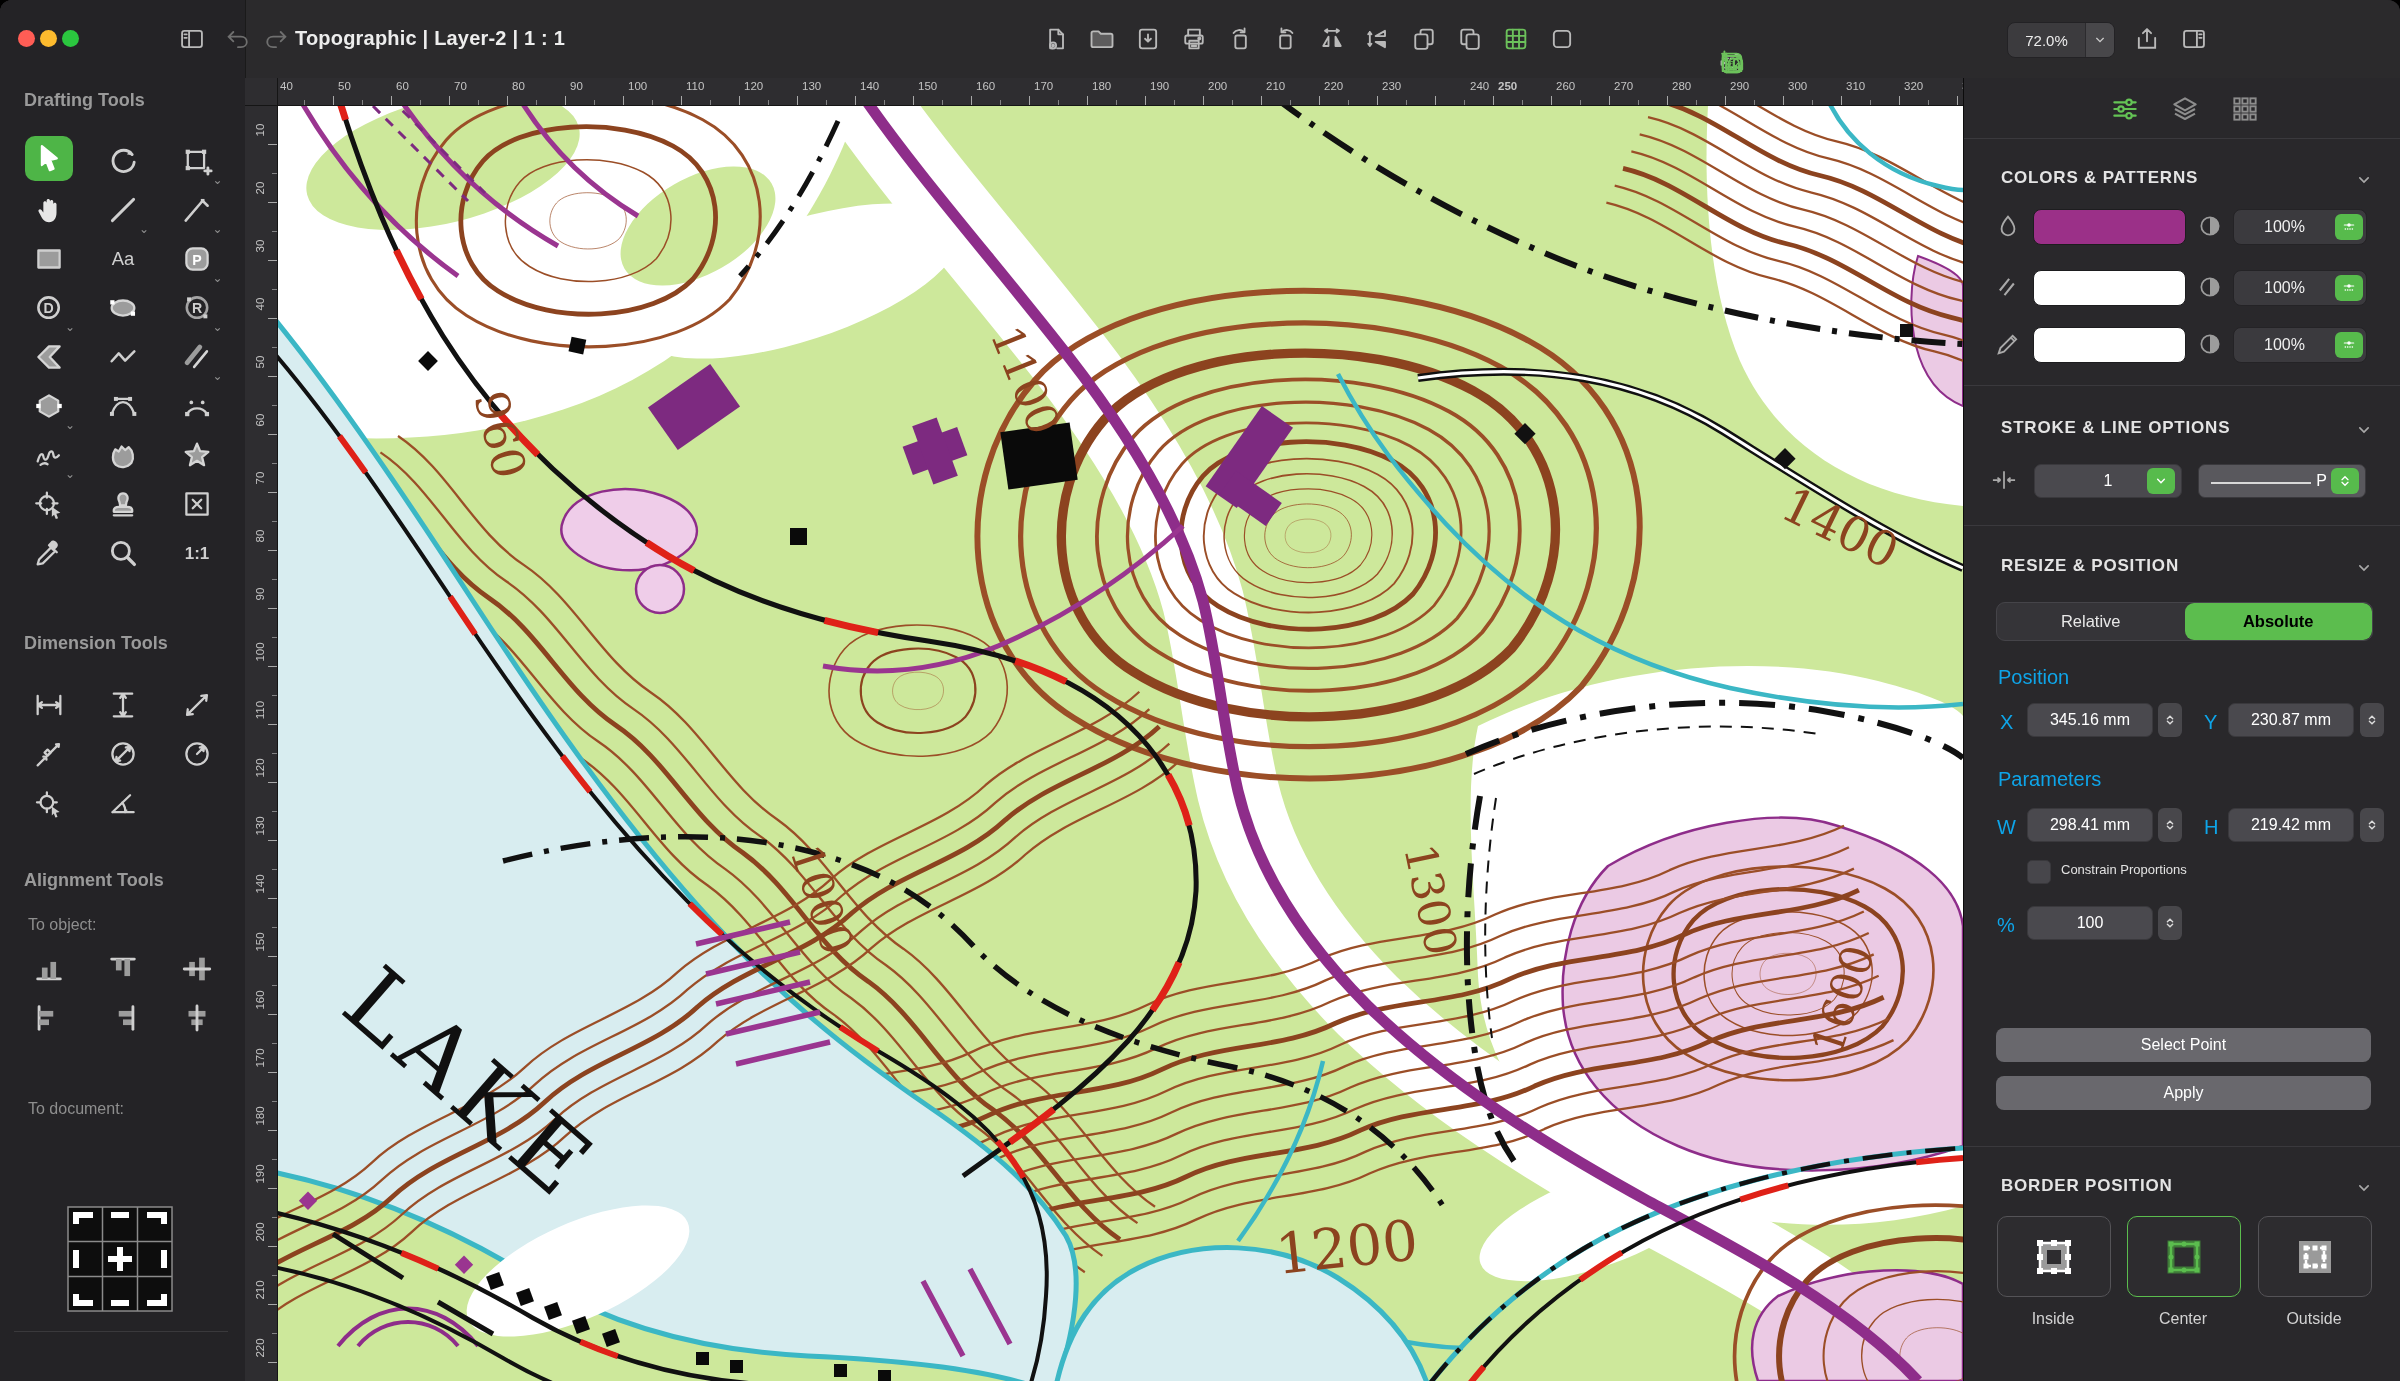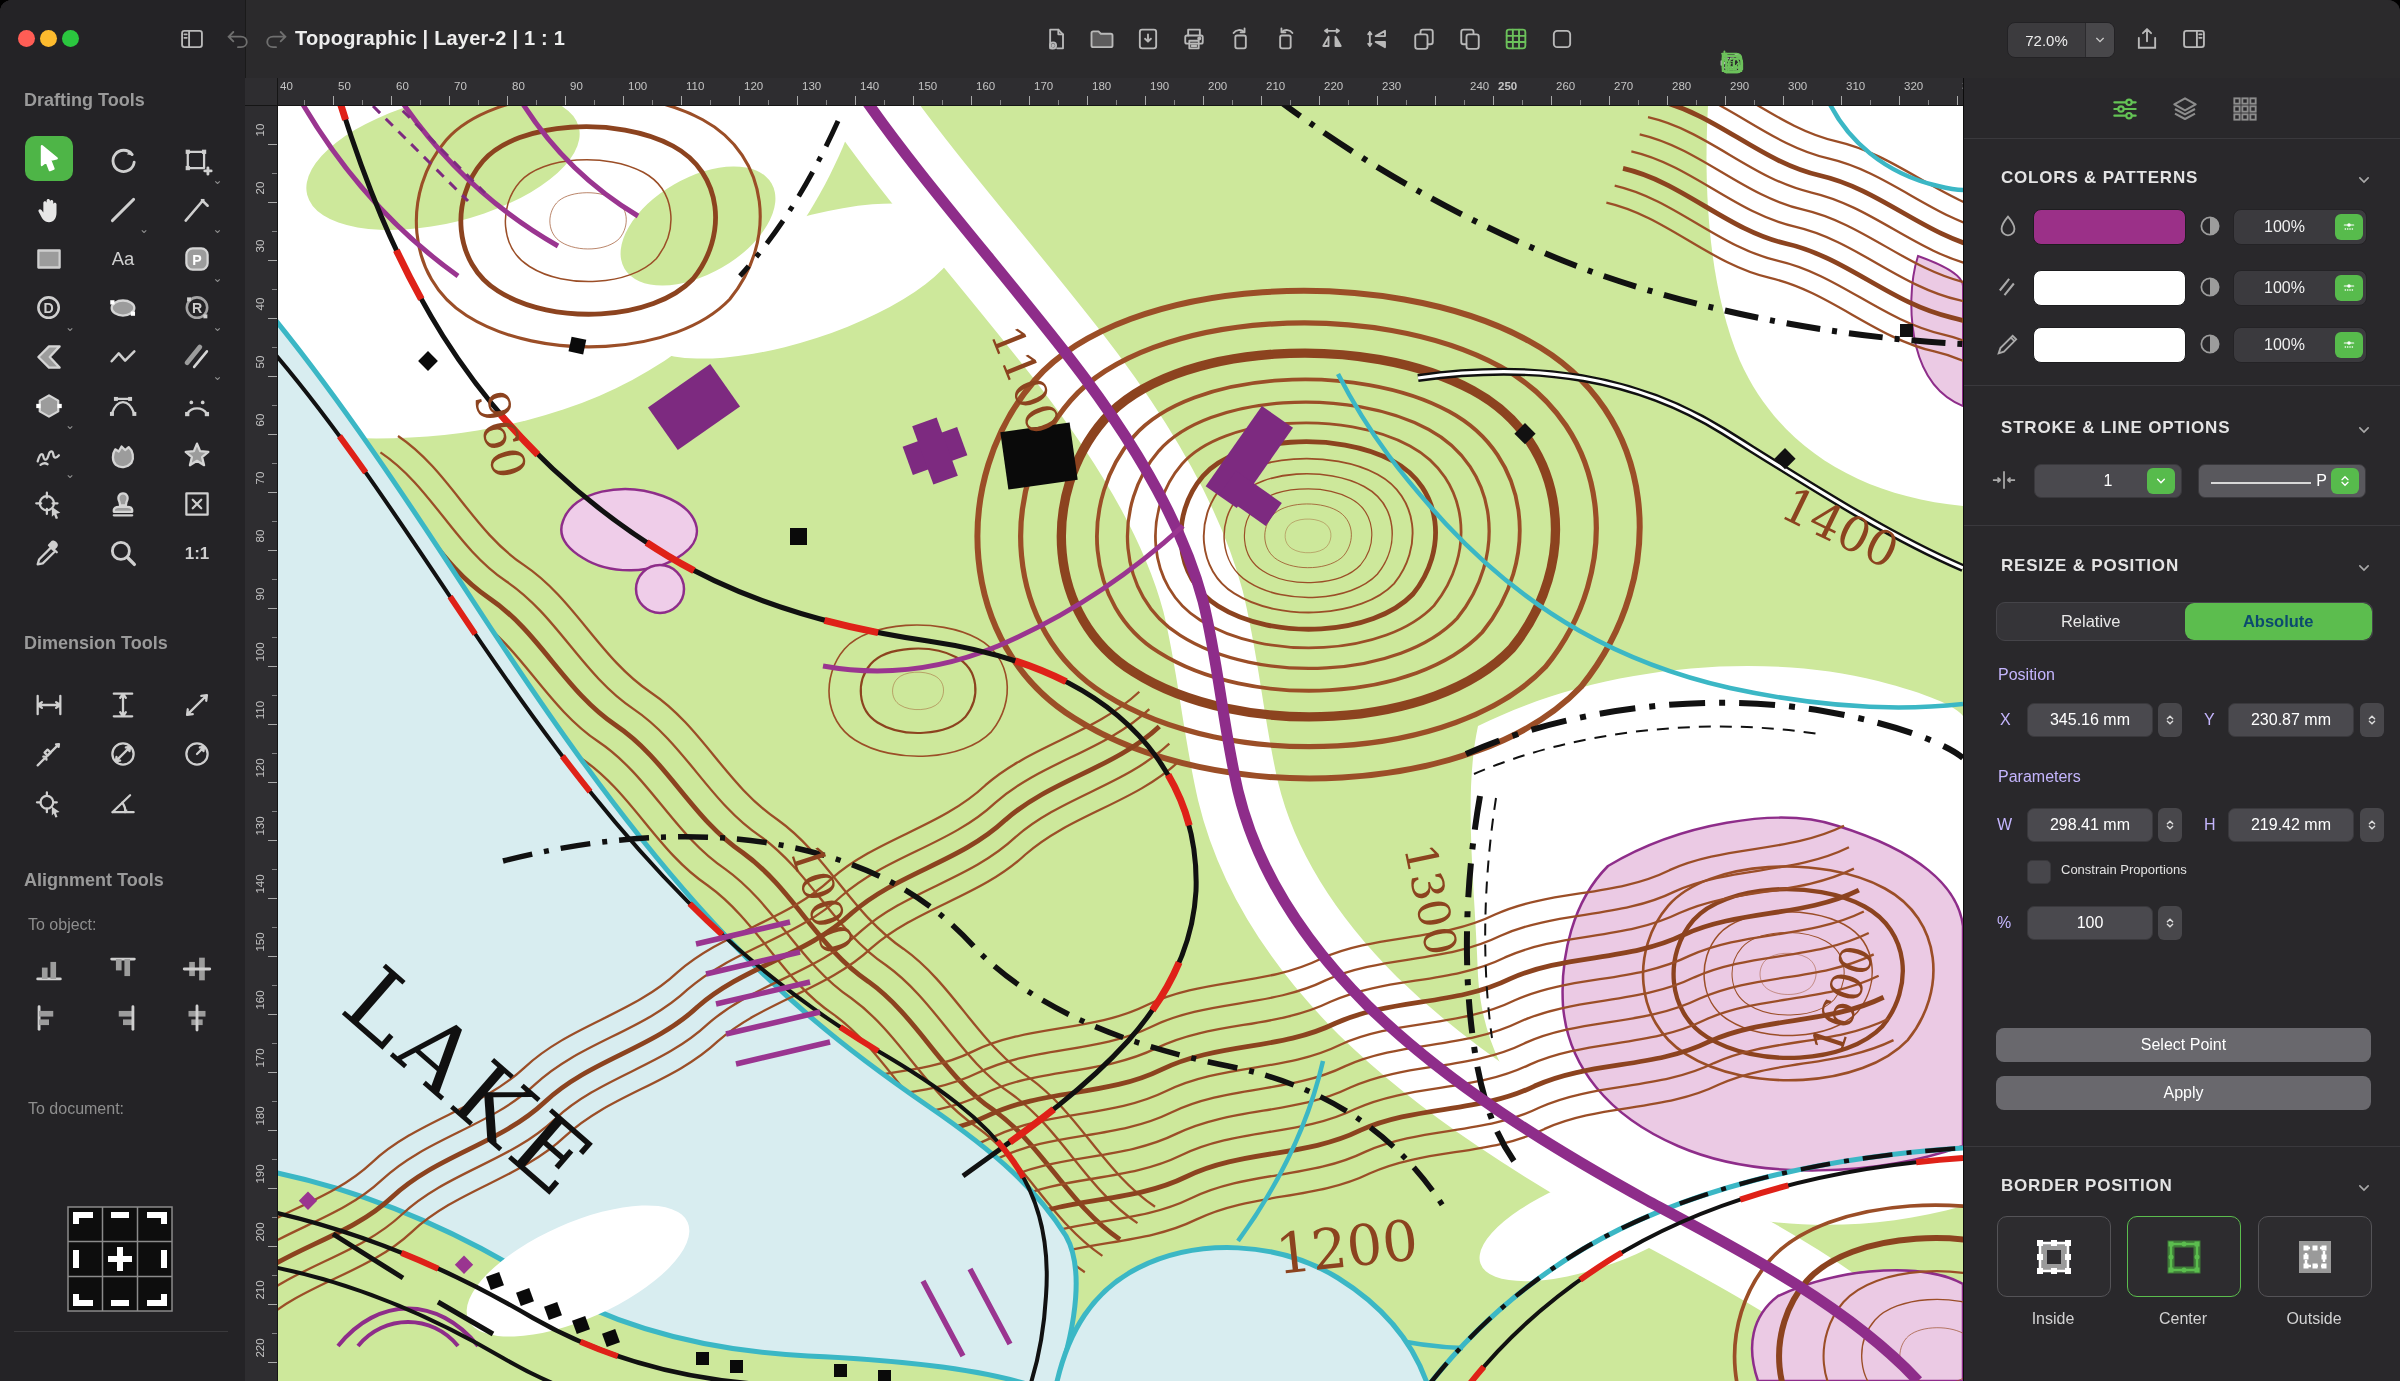--- a/index.html
+++ b/index.html
@@ -73,24 +73,24 @@
   .contrast{position:absolute;left:233px;width:26px;height:26px;color:#9c9c9c;cursor:pointer;}
   .contrast svg{width:26px;height:26px;}
   .opfield{position:absolute;left:269px;width:132px;height:34px;background:#3b3a3e;border:1px solid #242326;border-radius:8px;display:flex;align-items:center;}
   .opfield .val{flex:1;text-align:center;color:#f0f0f0;font-size:16px;}
   .greenbtn{width:28px;height:26px;margin-right:3px;background:#57bb4c;border:0;border-radius:6px;color:#fff;cursor:pointer;display:flex;align-items:center;justify-content:center;}
   .greenbtn svg{width:20px;height:20px;}
   .field{position:absolute;height:34px;background:#4a494e;border:1px solid #3a393d;border-radius:7px;color:#fff;font-size:16px;
          display:flex;align-items:center;justify-content:center;box-sizing:border-box;}
   .stepper{position:absolute;width:24px;height:34px;background:#48474b;border-radius:6px;color:#dcdcdc;display:flex;flex-direction:column;align-items:center;justify-content:center;cursor:pointer;}
   .stepper svg{width:14px;height:14px;}
-  .flabel{position:absolute;color:#c4b5fd;font-size:16px;}
+  .flabel{position:absolute;color:#0ea5e9;font-size:20px;}
   .seg{position:absolute;left:32px;top:0;width:375px;height:37px;background:#353438;border:1px solid #454449;border-radius:9px;display:flex;overflow:hidden;}
   .seg button{flex:1;border:0;background:none;color:#e8e8e8;font-size:16.5px;cursor:pointer;}
-  .seg button.on{background:#5cbd4e;color:#0c4a6e;border-radius:9px;font-weight:600;}
+  .seg button.on{background:#5cbd4e;color:#000000;border-radius:9px;font-weight:600;}
   .helptext{position:absolute;left:32px;width:380px;color:#9b9b9b;font-size:14.5px;line-height:1.45;}
   .bigbtn{position:absolute;left:32px;width:375px;height:34px;background:#69686d;border:0;border-radius:8px;color:#fff;font-size:16px;cursor:pointer;}
   .checkbox{position:absolute;width:22px;height:22px;background:#47464b;border:1px solid #39383c;border-radius:5px;cursor:pointer;}
   .btile{position:absolute;width:112px;height:79px;background:#2d2c2f;border:1.5px solid #545357;border-radius:10px;cursor:pointer;}
   .btile.on{border-color:#5bbd4e;}
   .btile svg{position:absolute;left:50%;top:50%;width:48px;height:48px;transform:translate(-50%,-50%);}
   .btlabel{position:absolute;width:112px;text-align:center;color:#d2d2d2;font-size:16px;}
 </style>
 </head>
 <body>

